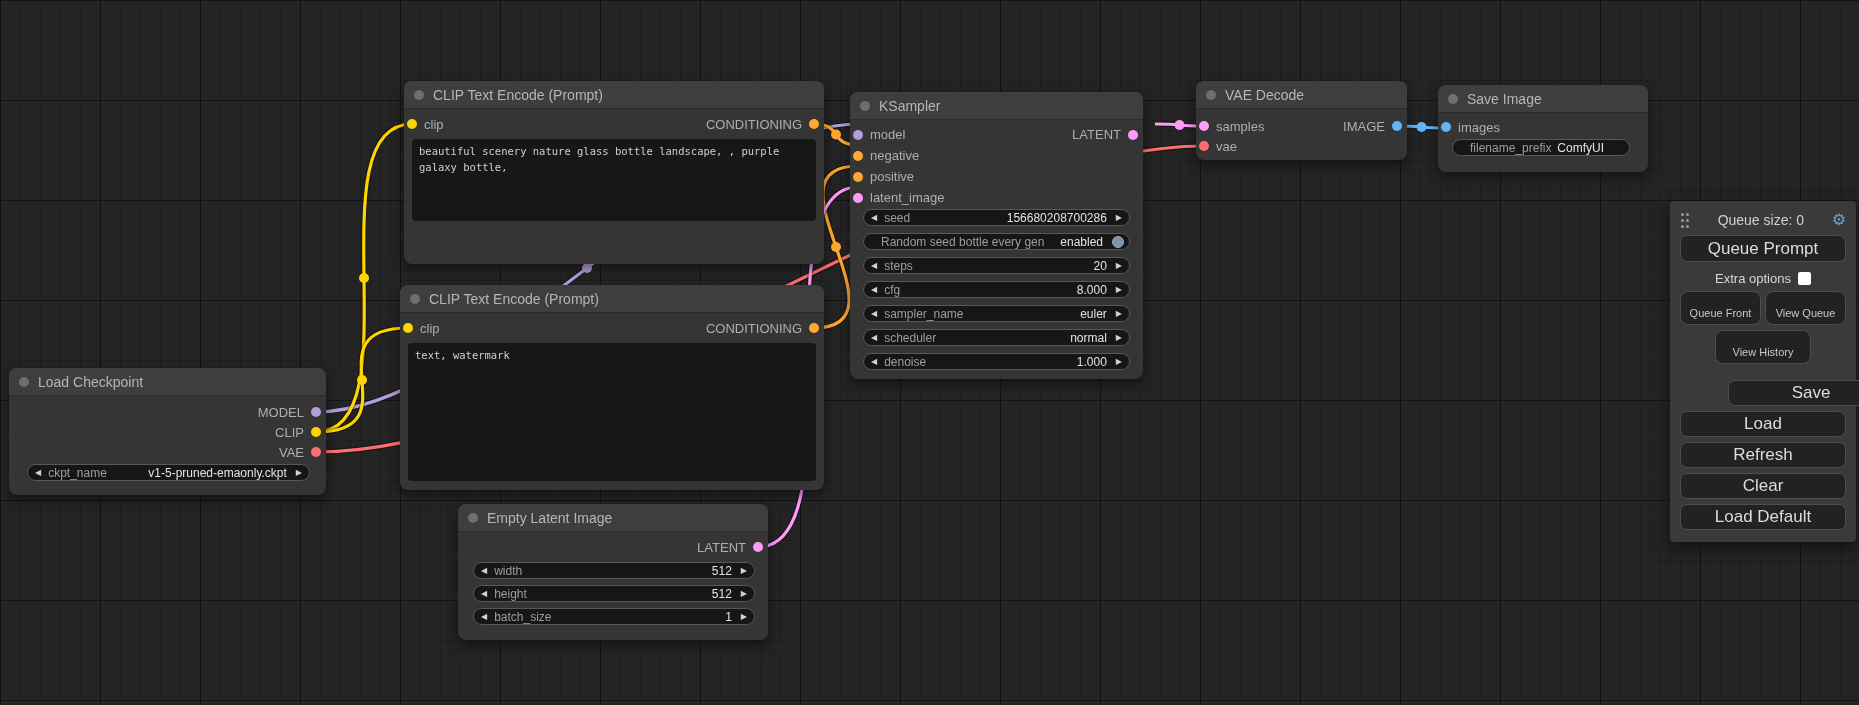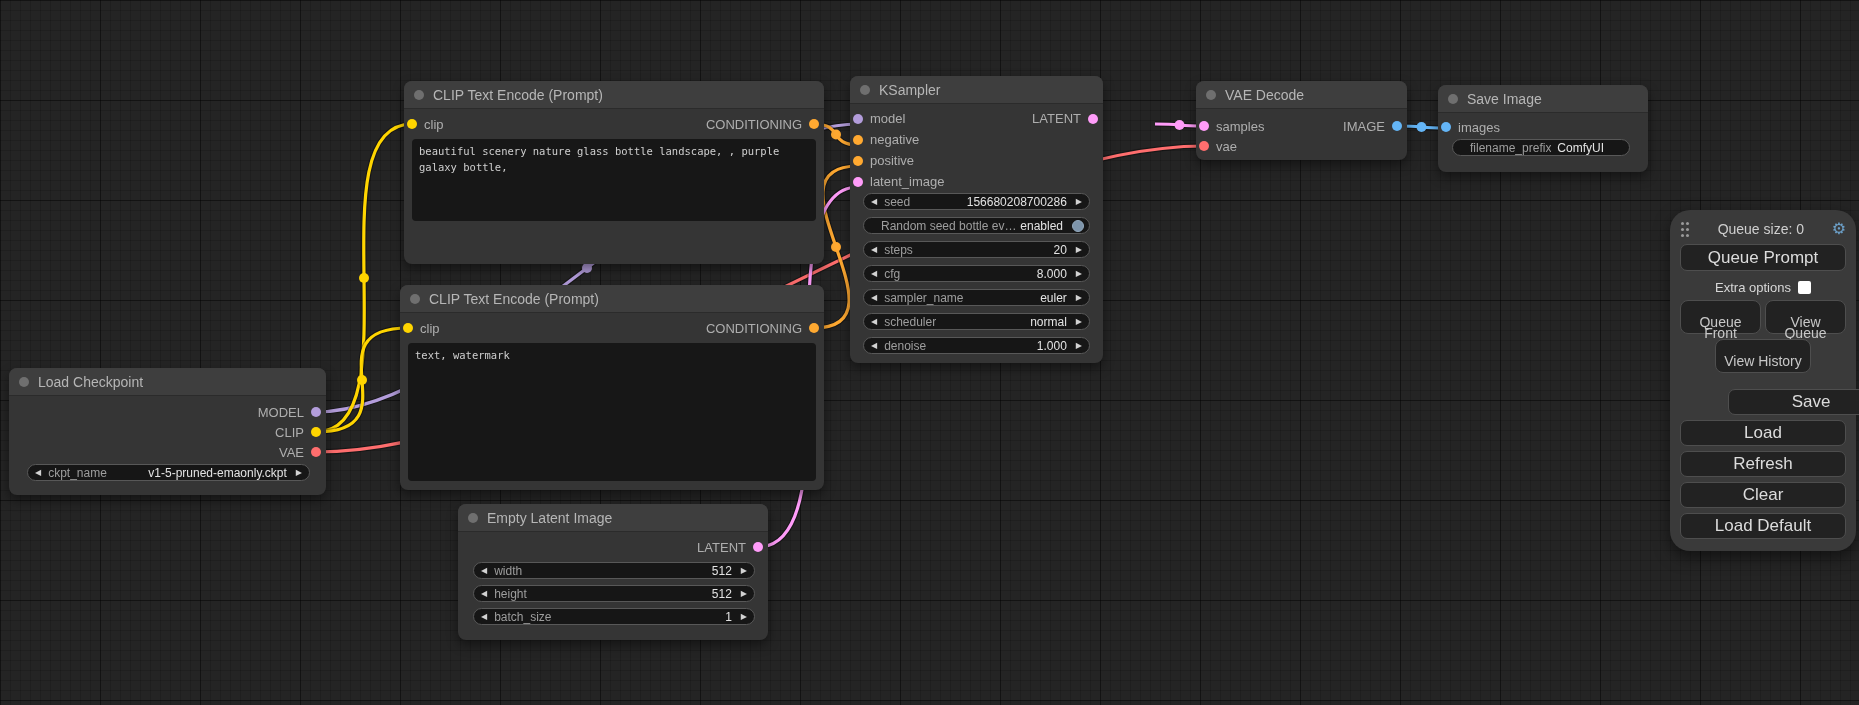--- a/index.html
+++ b/index.html
@@ -32,40 +32,40 @@
   .widget{height:17px;background:#161616;border:1px solid #585858;border-radius:9px;
     display:flex;align-items:center;font-size:12px;color:#9e9e9e;
     padding:0 7px;box-sizing:border-box;white-space:nowrap;}
   .warrow{font-size:8px;color:#d2d2d2;line-height:1;flex:none;}
   .wlabel{margin-left:7px;overflow:hidden;text-overflow:ellipsis;text-align:center;}
   .widget.noarrow .wlabel{margin-left:10px;}
   .wvalue{margin-left:auto;color:#e3e3e3;margin-right:9px;}
   .knob{width:12px;height:12px;border-radius:50%;background:#7d94aa;border:1px solid #93a9bd;
     box-sizing:border-box;flex:none;margin-right:-2px;}
   
-  .qpanel{position:absolute;left:1670px;top:210px;width:186px;z-index:3;background:#3a3a3a;
-    border-radius:20px;box-shadow:0 6px 16px rgba(0,0,0,.5);
+  .qpanel{position:absolute;left:1670px;top:201px;width:186px;z-index:3;background:#3a3a3a;
+    border-radius:4px;box-shadow:0 6px 16px rgba(0,0,0,.5);
     padding:8px 10px 12px;box-sizing:border-box;}
   .qhead{display:flex;align-items:center;height:22px;}
   .drag{width:10px;height:16px;position:relative;flex:none;}
   .drag::before{content:"";position:absolute;left:1px;top:1px;width:3px;height:3px;border-radius:50%;
     background:#999;box-shadow:0 6px 0 #999,0 12px 0 #999,5px 0 0 #999,5px 6px 0 #999,5px 12px 0 #999;}
   .qsize{flex:1;text-align:center;color:#cfcfcf;font-size:14px;}
   .gear{font-size:16px;line-height:1;cursor:pointer;}
   .qbig{display:block;width:100%;height:26px;background:#222;border:1px solid #4e4e4e;
     border-radius:7px;color:#dcdcdc;font-size:17px;font-family:inherit;margin-top:5px;cursor:pointer;}
   .qprompt{height:27px;margin-top:4px;}
   .qbig.gap{margin-top:16px;margin-left:48px;}
   .extra{display:flex;justify-content:center;align-items:center;gap:7px;margin-top:8px;
     color:#d8d8d8;font-size:13px;height:16px;}
   .cbox{width:13px;height:13px;background:#fff;border-radius:2px;cursor:pointer;}
   .pillrow{display:flex;gap:4px;margin-top:5px;}
   .pillrow.center{justify-content:center;}
   .pill{flex:1;height:32px;background:#222;border:1px solid #4e4e4e;border-radius:8px;
-    color:#c8c8c8;font-size:14px;font-family:inherit;padding:16px 2px;line-height:11px;cursor:pointer;}
+    color:#c8c8c8;font-size:11px;font-family:inherit;padding:16px 2px;line-height:11px;cursor:pointer;}
   .pillrow.center .pill{flex:0 0 96px;}
 </style>
 </head>
 <body>
 
 <div class="canvas">
   <svg id="wires" width="1859" height="705" viewBox="0 0 1859 705">
       <path d="M 316 412 C 478.6 412, 695.4 124, 858 124" fill="none" stroke="rgba(0,0,0,0.35)" stroke-width="5.5"></path>
       <path d="M 316 412 C 478.6 412, 695.4 124, 858 124" fill="none" stroke="#B39DDB" stroke-width="3.2"></path>
       <circle cx="587" cy="268" r="5" fill="#B39DDB"></circle>
@@ -192,21 +192,21 @@
       </div>
       <div class="widget">
         <span class="warrow">◀</span>
         <span class="wlabel">batch_size</span>
         <span class="wvalue">1</span>
         <span class="warrow">▶</span>
       </div>
     </div>
   </div>
 
-  <div class="node" style="left:850px;top:76px;width:253px;height:287px">
+  <div class="node" style="left:850px;top:92px;width:293px;height:287px">
     <div class="ntitle">
       <span class="tdot"></span>
       <span class="ttext">KSampler</span>
     </div>
     <div style="margin-top:4px">
       <div class="prow tall">
         <div class="pin">
           <span class="dot" style="background: rgb(179, 157, 219);"></span>
           <span class="plabel">model</span>
         </div>

